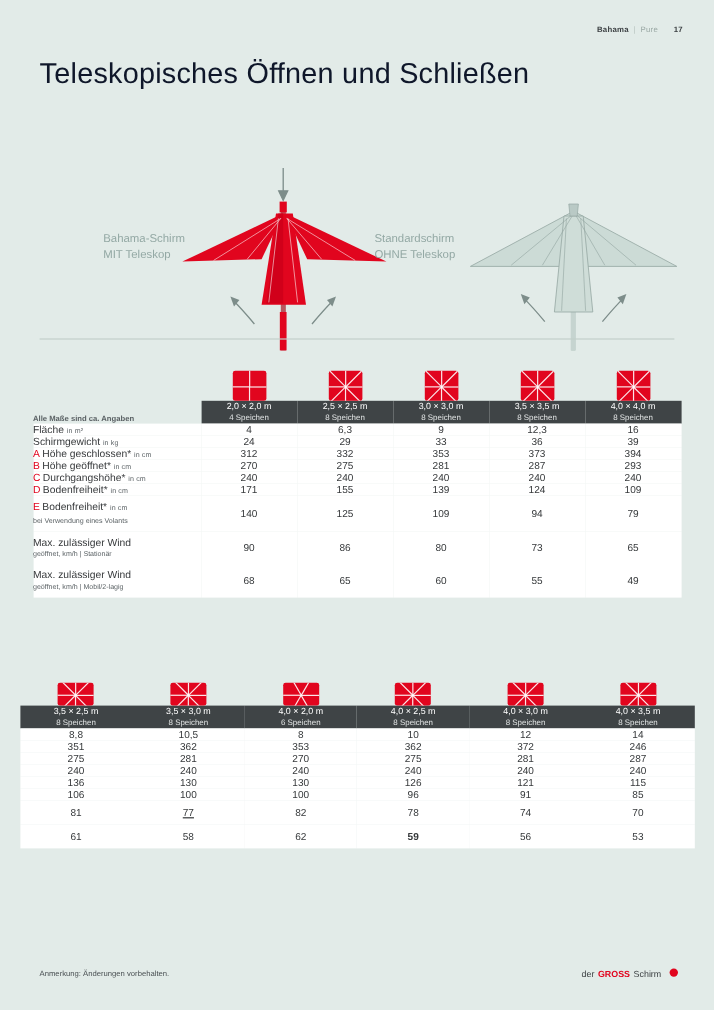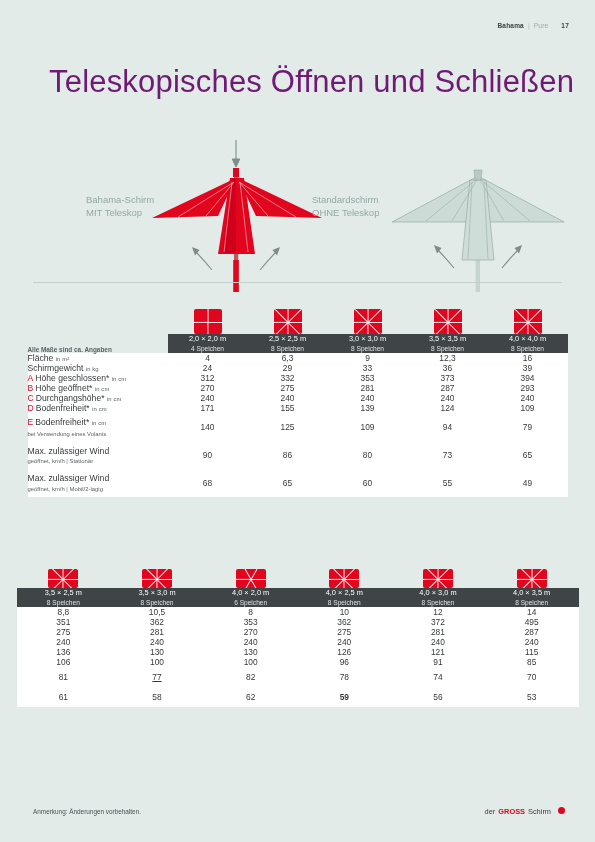--- a/index.html
+++ b/index.html
@@ -28,25 +28,25 @@
   }
   .brand-name { font-weight: bold; color: #3c4043; }
   .brand-sep  { color: #b6c2be; }
   .brand-sub  { color: #9aa8a4; }
   .page-num   { font-weight: bold; color: #3c4043; margin-left: 9px; }
 
   h1.page-title {
     position: absolute;
     top: 48px;
     left: 33px;
-    margin: 16px;
-    font-size: 31px;
+    margin: 0;
+    font-size: 24px;
     font-weight: normal;
     letter-spacing: .2px;
-    color: #701a75;
+    color: #0f172a;
   }
 
   
   .illustration {
     position: absolute;
     top: 128px;
     left: 0;
     width: 595px;
     height: 160px;
   }
@@ -540,21 +540,21 @@
           <td class="data-cell">10</td>
           <td class="data-cell">12</td>
           <td class="data-cell">14</td>
         </tr>
         <tr>
           <td class="data-cell">351</td>
           <td class="data-cell">362</td>
           <td class="data-cell">353</td>
           <td class="data-cell">362</td>
           <td class="data-cell">372</td>
-          <td class="data-cell">495</td>
+          <td class="data-cell">246</td>
         </tr>
         <tr>
           <td class="data-cell">275</td>
           <td class="data-cell">281</td>
           <td class="data-cell">270</td>
           <td class="data-cell">275</td>
           <td class="data-cell">281</td>
           <td class="data-cell">287</td>
         </tr>
         <tr>

